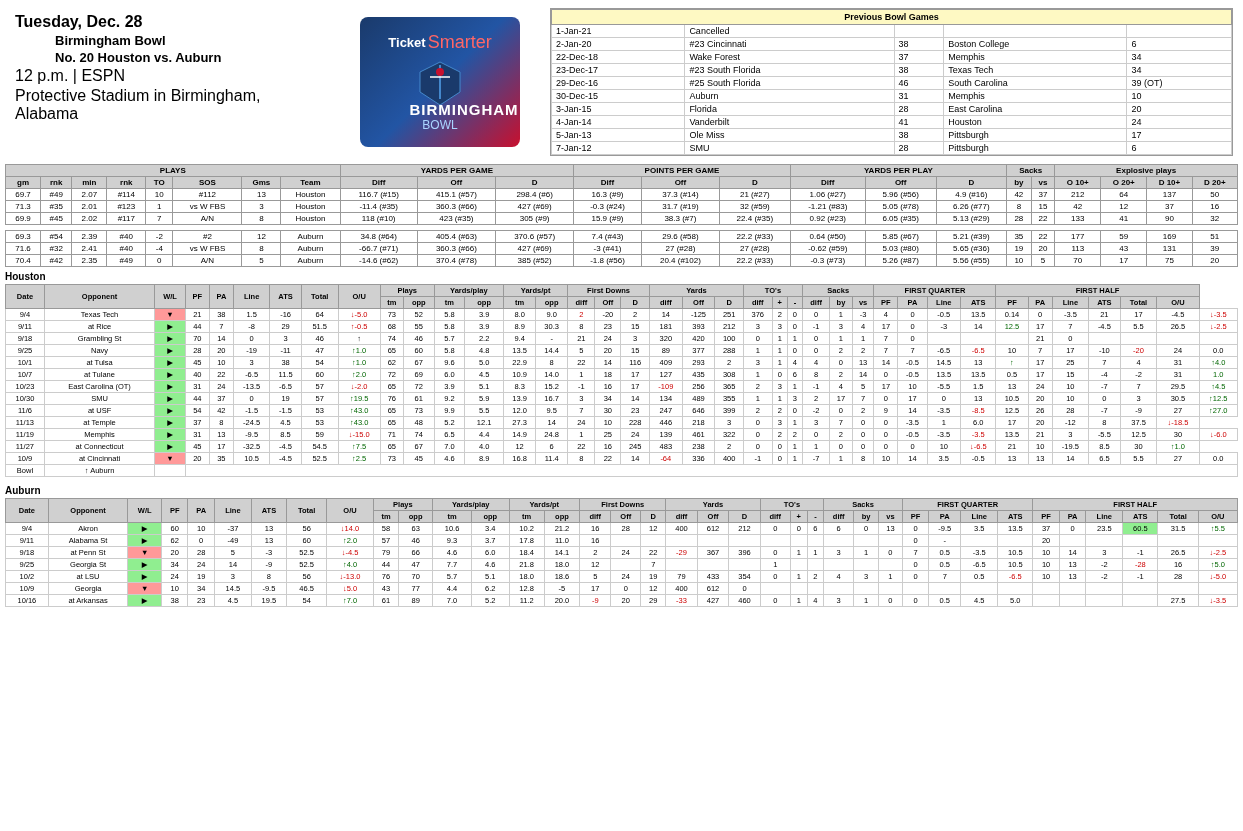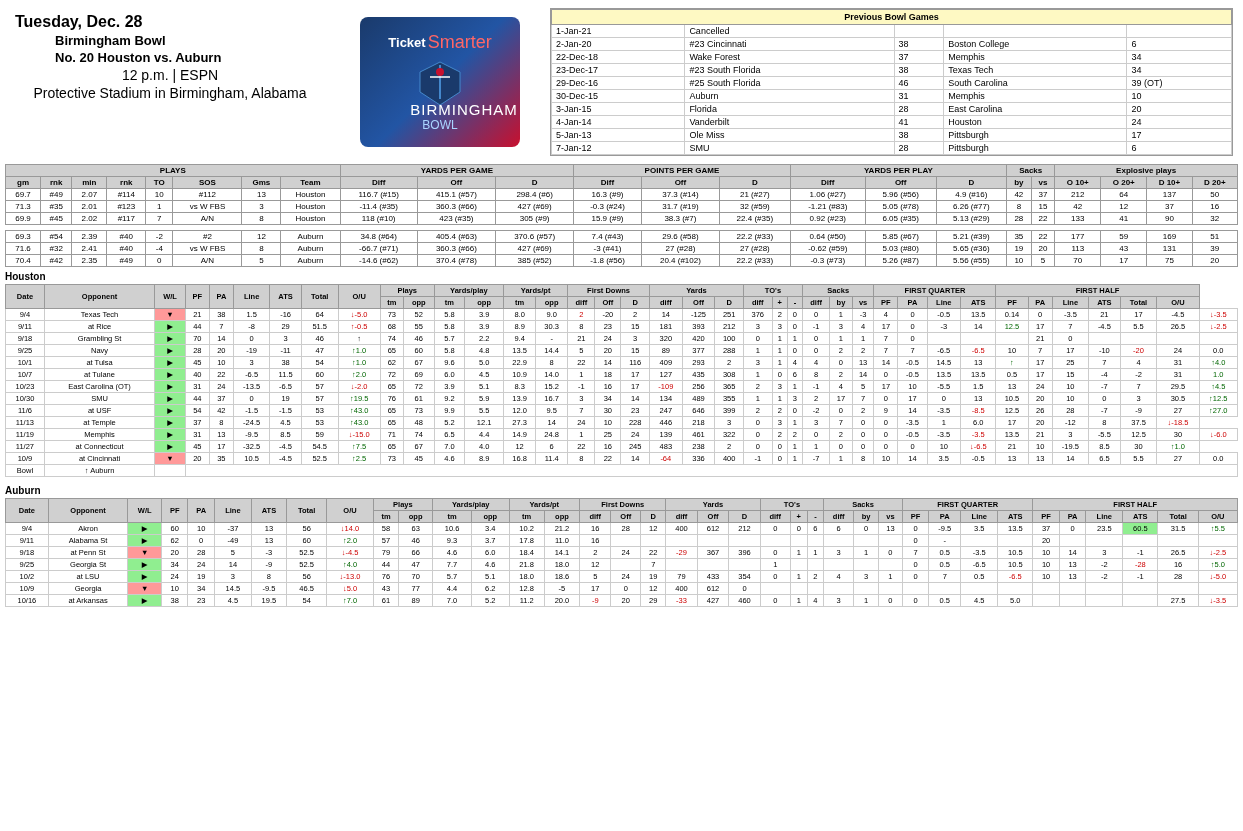--- a/index.html
+++ b/index.html
@@ -15,21 +15,21 @@
       display: flex;
       padding: 8px 10px;
       gap: 10px;
     }
     .event-info {
       flex: 0 0 320px;
       padding: 5px;
     }
     .event-info h2 { font-size: 16px; font-weight: bold; margin-bottom: 2px; }
     .event-info h3 { font-size: 13px; font-weight: bold; margin-bottom: 2px; margin-left: 40px; }
-    .event-info p { font-size: 14px; margin-bottom: 2px; text-align: center; }
+    .event-info p { font-size: 16px; margin-bottom: 2px; }
     .logo-area {
       flex: 0 0 200px;
       display: flex;
       align-items: center;
       justify-content: center;
     }
     .logo-box {
       width: 160px;
       height: 130px;
       background: linear-gradient(135deg, #1a3a6b 0%, #2255a4 50%, #c8102e 100%);
@@ -135,21 +135,21 @@
           <span style="font-size:18px;font-weight:normal;color:#ff6666;text-align:right;">Smarter</span>
         </div>
         <div style="width:60px;height:40px;margin:4px 0;">
           <svg viewBox="0 0 60 50" width="60" height="50">
             <path d="M30 5 L50 15 L50 35 L30 48 L10 35 L10 15 Z" fill="#1a3a6b" stroke="#4488cc" stroke-width="1"></path>
             <path d="M30 8 L30 42" stroke="#4488cc" stroke-width="2"></path>
             <path d="M20 20 L40 20" stroke="white" stroke-width="1.5"></path>
             <circle cx="30" cy="15" r="4" fill="#c8102e"></circle>
           </svg>
         </div>
-        <div style="font-size:15px;font-weight:normal;letter-spacing:1px;color:white;margin-left:48px;">BIRMINGHAM</div>
+        <div style="font-size:15px;font-weight:bold;letter-spacing:1px;color:white;margin-left:48px;">BIRMINGHAM</div>
         <div style="font-size:12px;color:#aad4ff;">BOWL</div>
       </div>
     </div>
 
     <div class="prev-games">
       <table>
         <tbody>
             <tr class="header-row">
           <td colspan="5">Previous Bowl Games</td>
         </tr>

